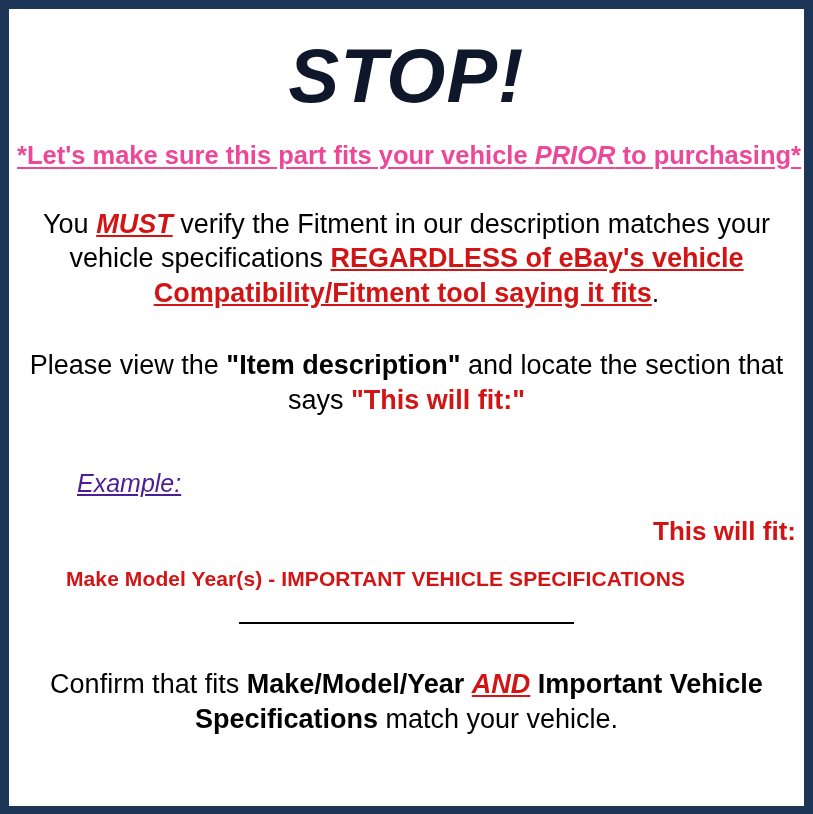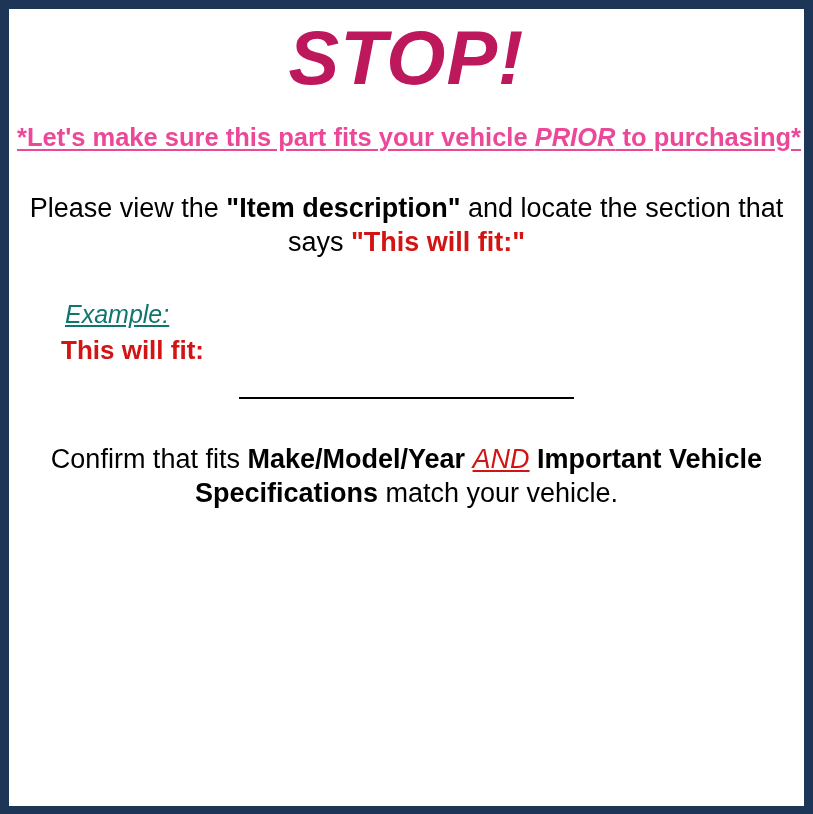--- a/index.html
+++ b/index.html
@@ -30,26 +30,26 @@
     width: 100%;
     height: 100%;
     padding: 0 8px;
     text-align: center;
     color: #000000;
   }
 
   
   .stop-title {
     margin: 0;
-    padding-top: 6px;
+    padding-top: 24px;
     font-size: 76px;
     line-height: 1.12;
     font-weight: bold;
     font-style: italic;
-    color: #be185d;
+    color: #0f172a;
     letter-spacing: 1px;
   }
 
   
   .subtitle {
     margin: 22px 0 0 0;
     font-size: 25.5px;
     font-weight: bold;
     color: #ec4899;
     text-decoration: underline;
@@ -81,46 +81,47 @@
   .em-regardless {
     color: #d21414;
     font-weight: bold;
     text-decoration: underline;
     text-underline-offset: 2px;
   }
   .em-bold { font-weight: bold; color: #000000; }
   .em-red-bold { font-weight: bold; color: #d21414; }
   .em-and {
     color: #d21414;
-    font-weight: normal;
+    font-weight: bold;
     font-style: italic;
     text-decoration: underline;
     text-underline-offset: 2px;
   }
 
   
   .example-block {
     margin-top: 36px;
     padding-left: 44px;
     text-align: left;
   }
   .example-label {
-    margin: 4px;
+    margin: 16px;
     font-size: 25px;
     font-style: italic;
-    color: #0f766e;
+    color: #4c1d95;
     text-decoration: underline;
     text-underline-offset: 2px;
     display: inline-block;
   }
   .example-fit {
     margin: 2px 0 0 0;
     font-size: 26px;
     font-weight: bold;
     color: #d21414;
+    text-align: right;
   }
   .example-spec {
     margin: 20px 0 0 0;
     padding-left: 5px;
     font-size: 21px;
     font-weight: bold;
     color: #d21414;
     letter-spacing: 0.1px;
   }
 
@@ -142,30 +143,34 @@
 
 <div class="notice-card">
   <div class="inner">
 
     <h1 class="stop-title">STOP!</h1>
 
     <p class="subtitle">
       <span>*Let's make sure this part fits your vehicle </span><span class="ital">PRIOR</span><span> to purchasing*</span>
     </p>
 
+    <p class="para para-must">
+      <span>You </span><span class="em-must">MUST</span><span> verify the Fitment in our description matches your vehicle specifications </span><span class="em-regardless">REGARDLESS of eBay's vehicle Compatibility/Fitment tool saying it fits</span><span>.</span>
+    </p>
 
     <p class="para para-view">
       <span>Please view the </span><span class="em-bold">"Item description"</span><span> and locate the section that says </span><span class="em-red-bold">"This will fit:"</span>
     </p>
 
     <div class="example-block">
       <p style="margin:0;">
         <span class="example-label">Example:</span>
       </p>
       <p class="example-fit">This will fit:</p>
+      <p class="example-spec">Make Model Year(s) - IMPORTANT VEHICLE SPECIFICATIONS</p>
     </div>
 
     <div class="divider-wrap">
       <span class="divider"></span>
     </div>
 
     <p class="para para-confirm">
       <span>Confirm that fits </span><span class="em-bold">Make/Model/Year</span><span> </span><span class="em-and">AND</span><span> </span><span class="em-bold">Important Vehicle Specifications</span><span> match your vehicle.</span>
     </p>
 

